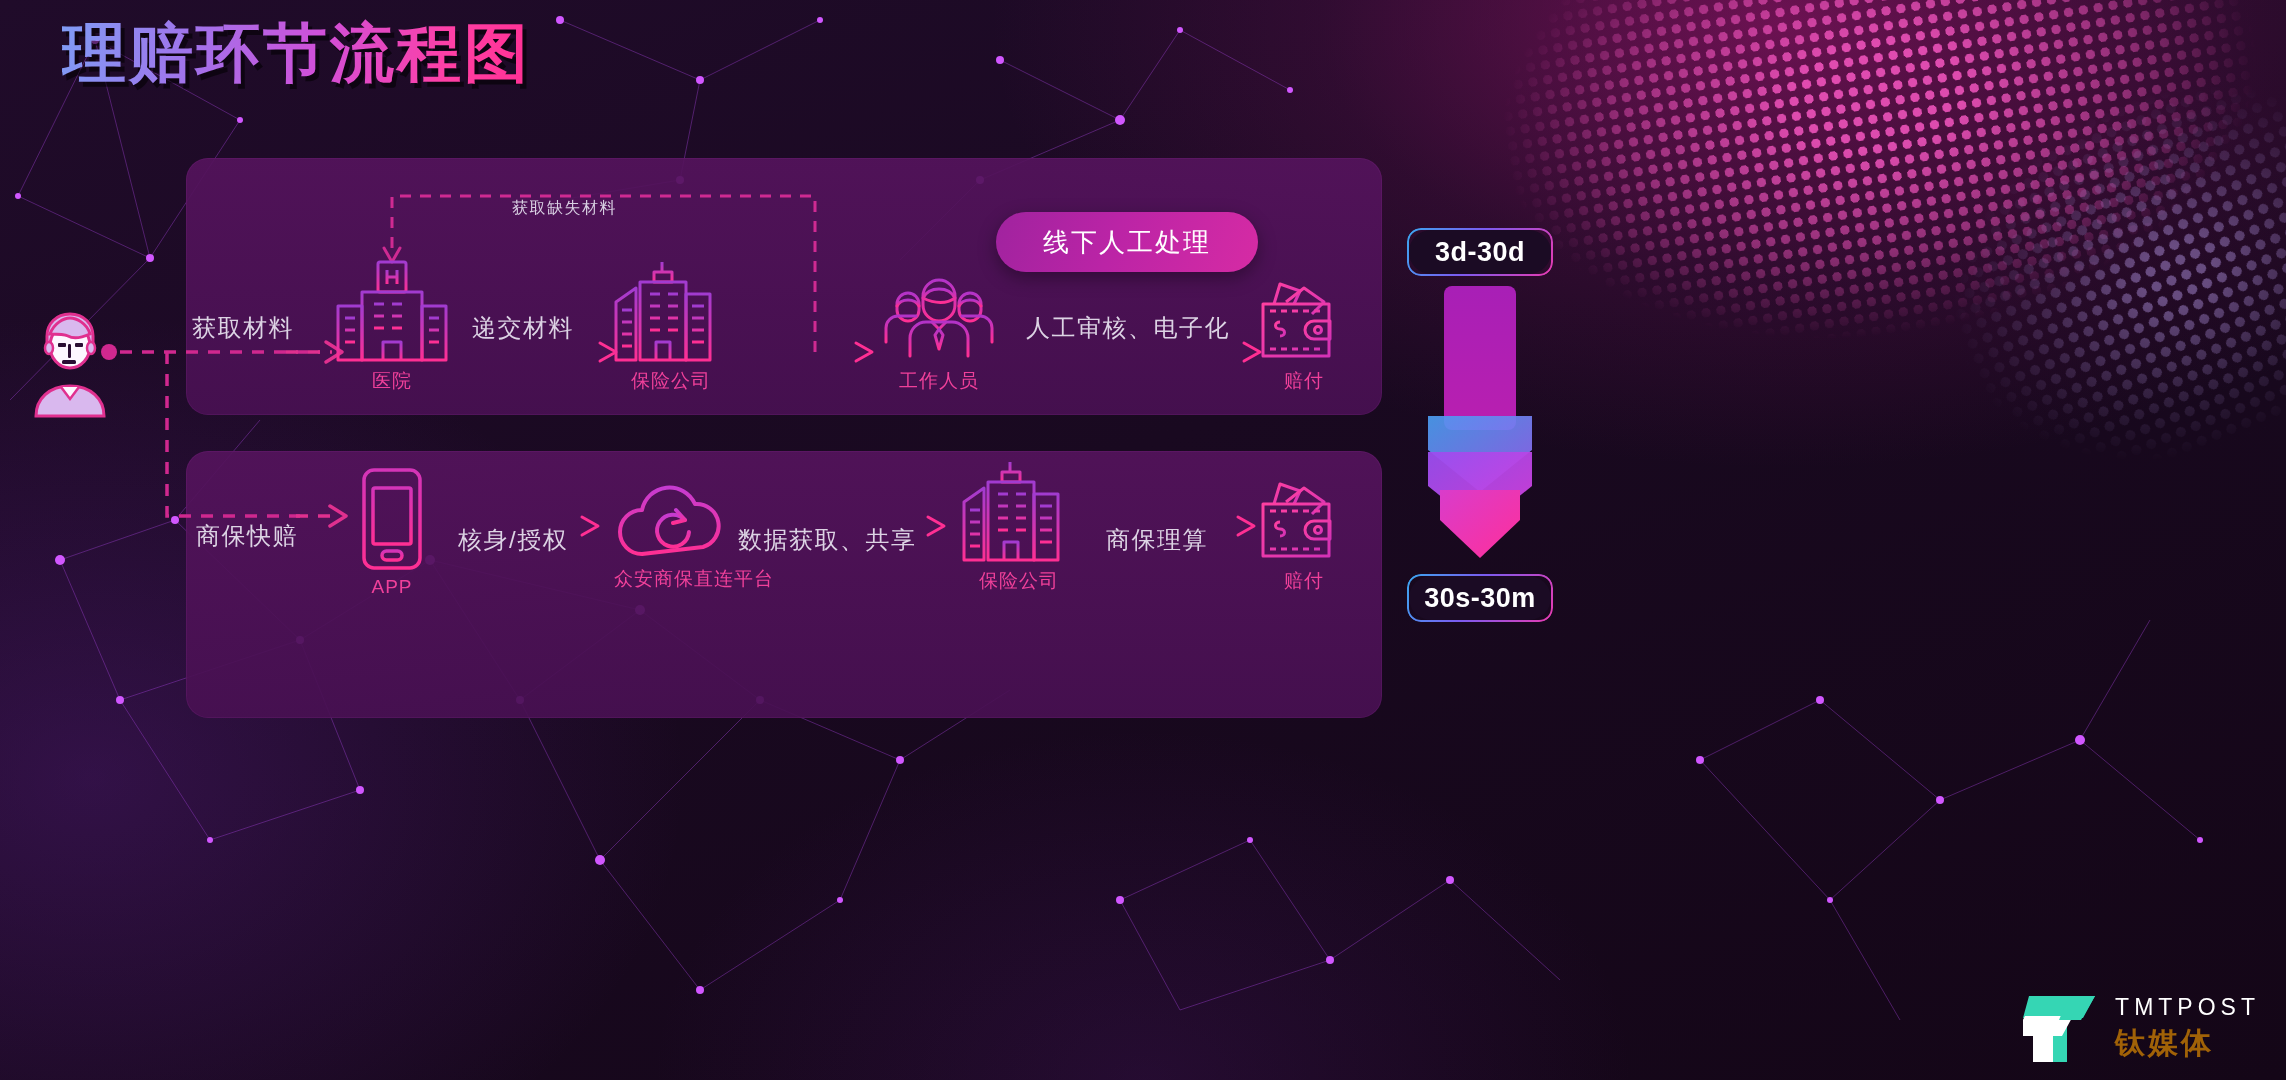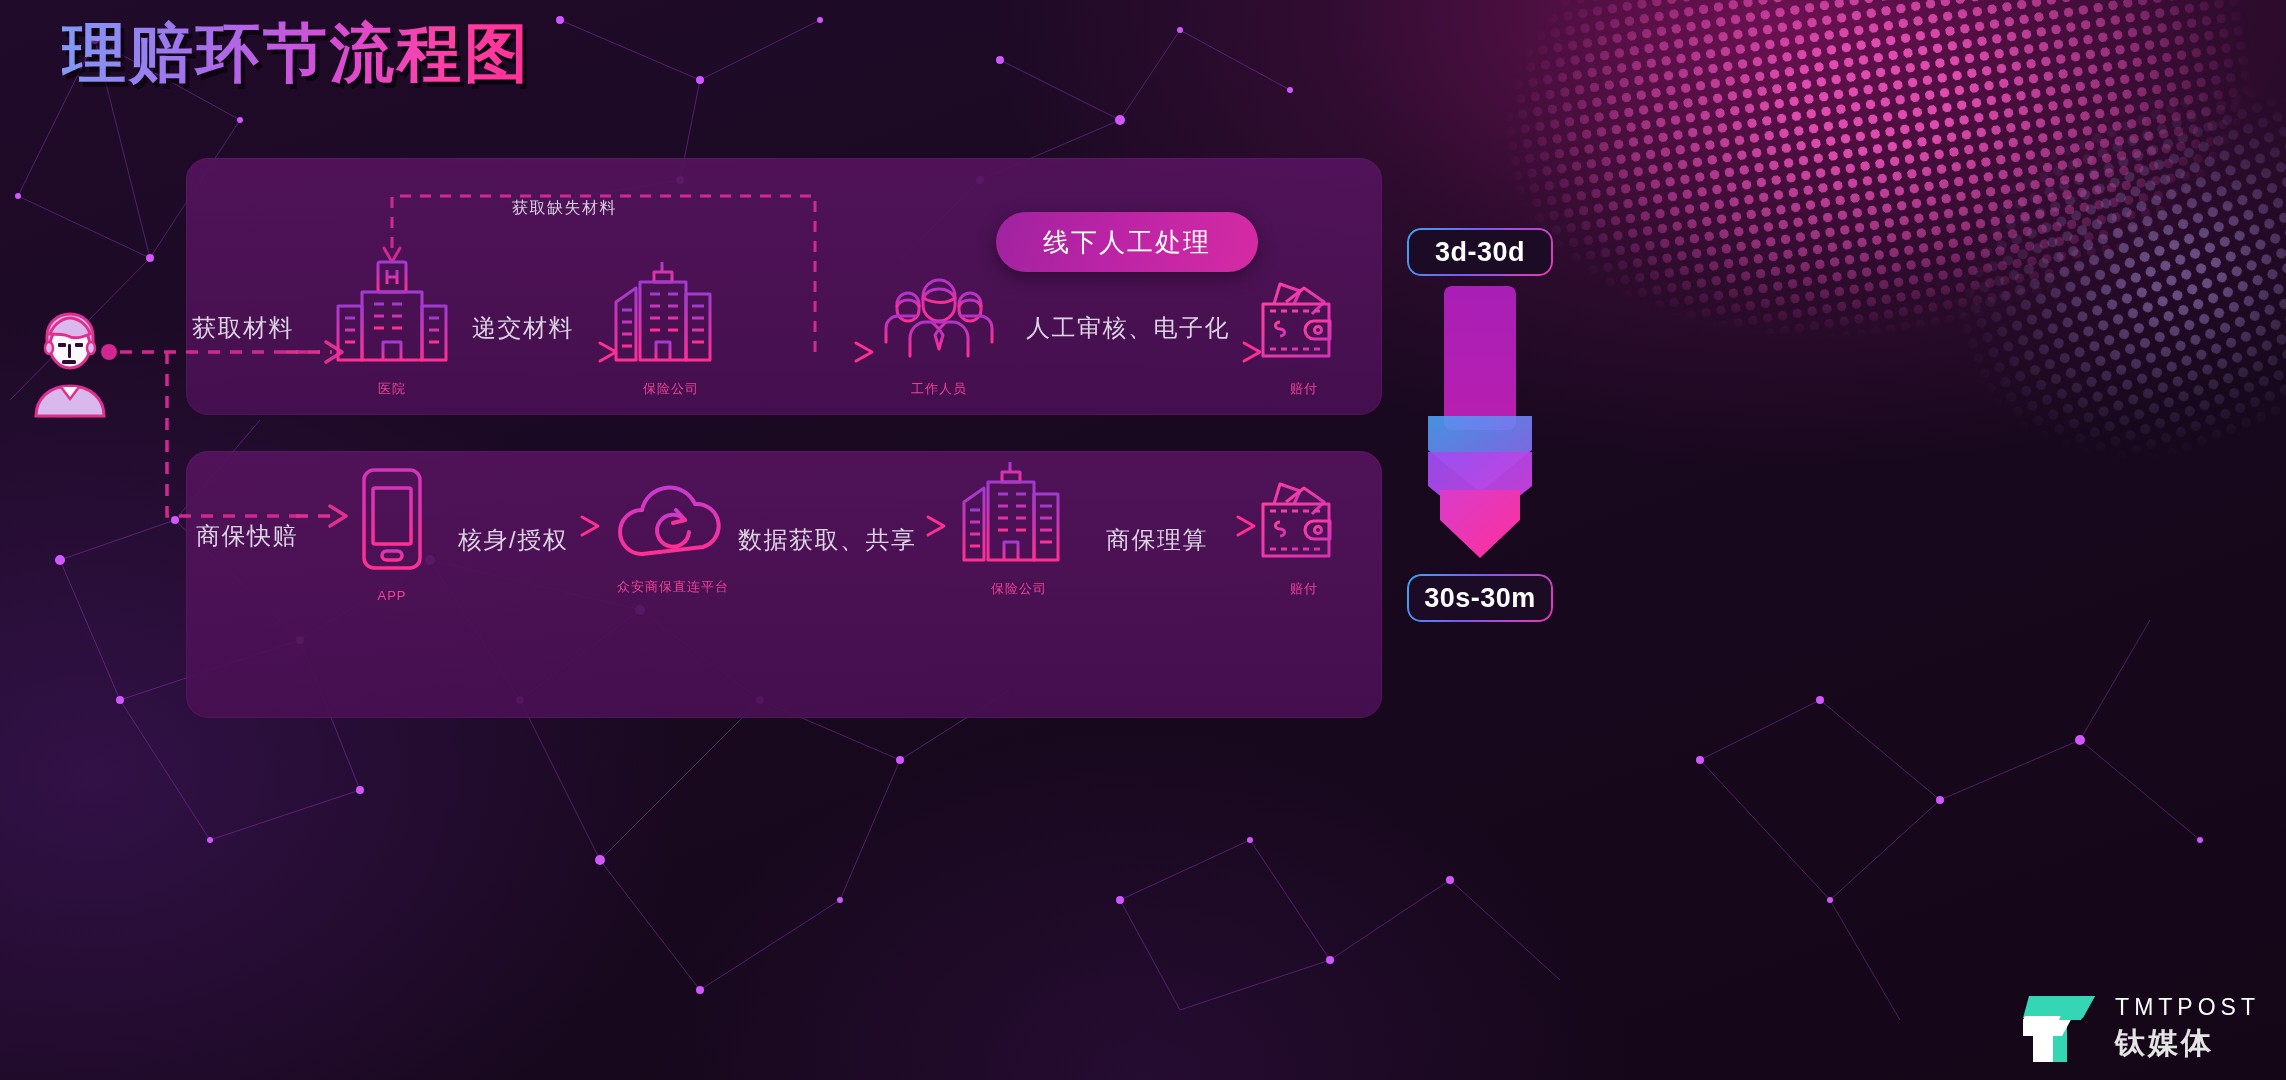--- a/index.html
+++ b/index.html
@@ -63,22 +63,22 @@
   #panel-bottom{ left:186px; top:451px; width:1196px; height:267px; }
 
   
   .actor{ position:absolute; left:30px; top:300px; width:80px; height:118px; }
 
   
   .row{ position:absolute; }
   .node{ position:absolute; text-align:center; }
   .node-icon{ display:block; }
   .node-label{
-    display:block; margin-top:16px;
-    font-size:13px; color:#f0409a; letter-spacing:1px; white-space:nowrap;
+    display:block; margin-top:4px;
+    font-size:19px; color:#f0409a; letter-spacing:1px; white-space:nowrap;
     font-family:"Liberation Sans","DejaVu Sans",sans-serif;
   }
   .edge-label{
     position:absolute; font-size:24px; color:#dcd3e4; letter-spacing:1.5px;
     white-space:nowrap; text-align:center;
     font-family:"Liberation Sans","DejaVu Sans",sans-serif;
   }
   .feedback-label{
     position:absolute; font-size:16px; color:#d8cfe2; letter-spacing:1.5px; white-space:nowrap;
   }
@@ -94,40 +94,40 @@
     margin-top:20px;
   }
   #pill-offline{ left:996px; top:192px; width:262px; height:60px; }
   #pill-online{ left:996px; top:637px; width:262px; height:60px; }
 
   
   .rail{ position:absolute; left:1409px; top:230px; width:142px; height:390px; }
   .badge{
     position:absolute; left:0; width:142px; height:44px;
     display:flex; align-items:center; justify-content:center;
-    border-radius:4px;
+    border-radius:22px;
     color:#fff; font-size:27px; font-weight:700; letter-spacing:.5px;
     background:#1b0b24;
     font-family:"Liberation Sans","DejaVu Sans",sans-serif;
   }
   .badge::before{
     content:""; position:absolute; inset:-2px; border-radius:14px; padding:2px;
     background:linear-gradient(120deg,#3aa8f0 0%,#7a5cf0 45%,#e83ab0 100%);
     -webkit-mask:linear-gradient(#000 0 0) content-box,linear-gradient(#000 0 0);
     -webkit-mask-composite:xor; mask-composite:exclude;
   }
   #badge-top{ top:0; }
   #badge-bottom{ top:346px; }
   .rail-arrow{ position:absolute; left:13px; top:56px; width:116px; height:284px; }
 
   
   .logo{ position:absolute; right:26px; bottom:14px; display:flex; align-items:center; gap:14px; }
   .logo-text{ display:flex; flex-direction:column; gap:2px; }
   .logo-en{ color:#fff; font-size:23px; letter-spacing:5px; font-family:"Liberation Sans",sans-serif; }
-  .logo-cn{ color:#e5e5e5; font-size:30px; font-weight:700; letter-spacing:3px; font-family:"Liberation Sans","DejaVu Sans",sans-serif; }
+  .logo-cn{ color:#a16207; font-size:30px; font-weight:700; letter-spacing:3px; font-family:"Liberation Sans","DejaVu Sans",sans-serif; }
 </style>
 </head>
 <body>
 
 <div id="stage">
 
   <div class="bg-base"></div>
 
   <svg class="bg-net" width="2286" height="1080" viewBox="0 0 2286 1080">
     <g stroke="#9b3fd0" stroke-width="1" opacity=".42" fill="none">

